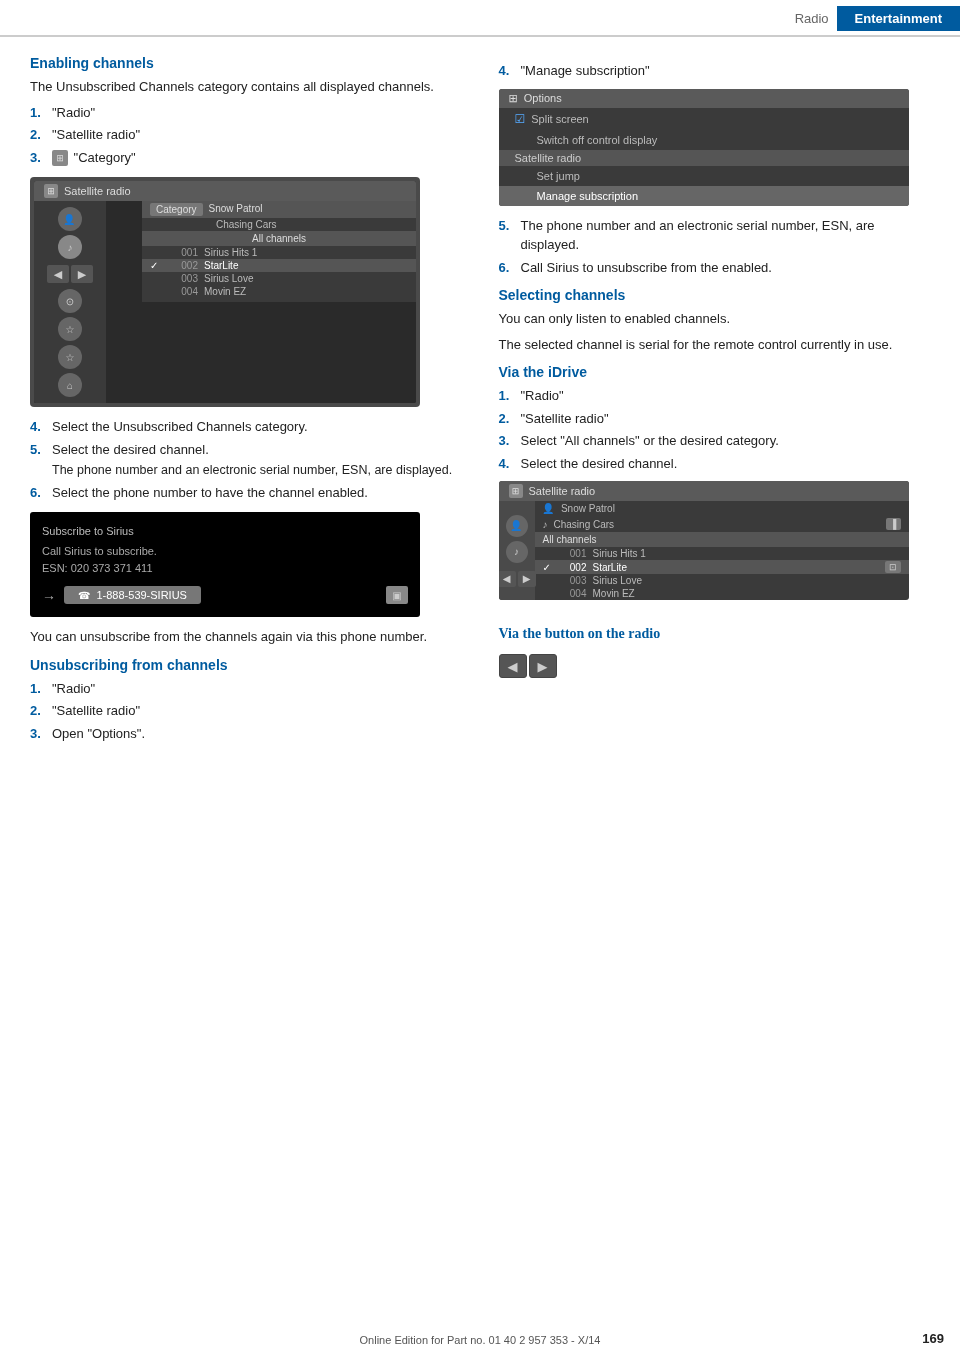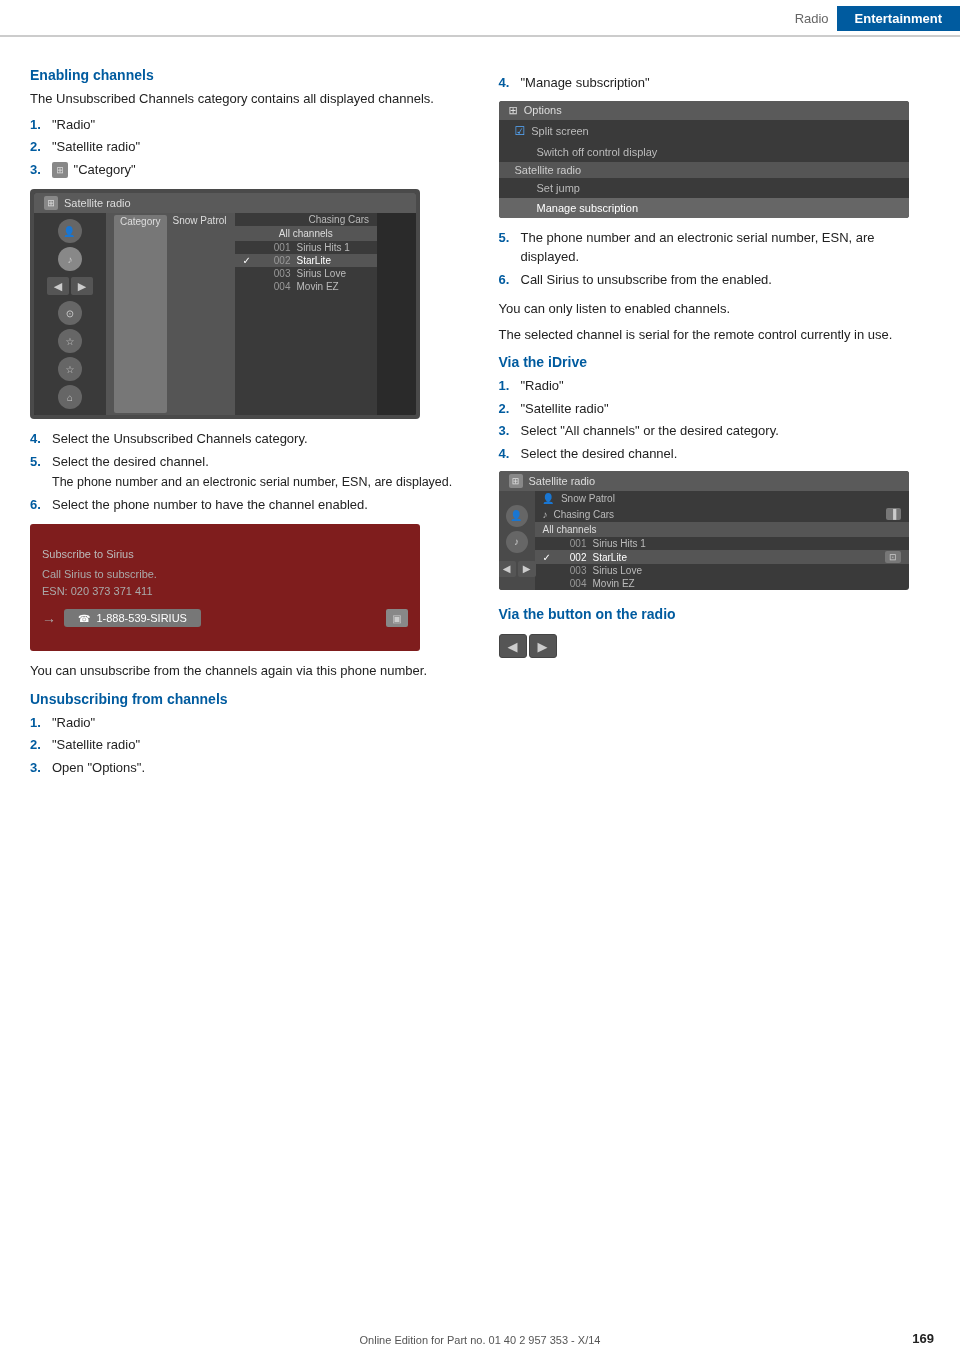--- a/index.html
+++ b/index.html
@@ -13,21 +13,21 @@
       position: relative;
     }
 
     
     .header {
       display: flex;
       justify-content: flex-end;
       align-items: center;
       border-bottom: 2px solid #ccc;
       padding: 6px 0 4px 0;
-      margin-bottom: 12px;
+      margin-bottom: 0;
     }
     .header-radio {
       color: #666;
       font-size: 13px;
       padding-right: 8px;
     }
     .header-entertainment {
       background: #005b9f;
       color: #fff;
       font-size: 13px;
@@ -159,21 +159,22 @@
       justify-content: center;
       font-size: 10px;
       color: #ccc;
     }
     .sat-left-icon.active {
       background: #888;
     }
     .sat-right-panel {
       flex: 1;
       display: flex;
-      flex-direction: row;
+      flex-direction: column;
+      margin-left: 36px;
     }
     .sat-category-row {
       background: #555;
       color: #ddd;
       font-size: 10px;
       padding: 2px 8px;
       display: flex;
       gap: 6px;
     }
     .sat-category-label {
@@ -231,22 +232,22 @@
       display: flex;
       align-items: center;
       justify-content: center;
       font-size: 11px;
       color: #ccc;
       cursor: pointer;
     }
 
     
     .subscribe-screen {
-      background: #7f1d1d;
-      padding: 24px 12px;
+      background: #000000;
+      padding: 13px 12px;
       border-radius: 3px;
       margin: 10px 0;
       width: 390px;
     }
     .subscribe-title {
       color: #bbb;
       font-size: 11px;
       margin-bottom: 6px;
     }
     .subscribe-body {
@@ -364,21 +365,21 @@
       border: 1px solid #444;
     }
     .button-text {
       font-size: 13px;
       color: #222;
       line-height: 1.5;
     }
     .page-number {
       position: absolute;
       bottom: 16px;
-      right: 26px;
+      right: 16px;
       font-size: 13px;
       color: #222;
       font-weight: bold;
     }
   </style>
 </head>
 <body>
 
 <div class="header">
   <span class="header-radio">Radio</span>
@@ -558,20 +559,21 @@
       <li>
         <span class="num">5.</span>
         <span class="text">The phone number and an electronic serial number, ESN, are displayed.</span>
       </li>
       <li>
         <span class="num">6.</span>
         <span class="text">Call Sirius to unsubscribe from the enabled.</span>
       </li>
     </ol>
 
+    <div class="section-title">Selecting channels</div>
     <p class="body-text">You can only listen to enabled channels.</p>
     <p class="body-text">The selected channel is serial for the remote control currently in use.</p>
 
     <div class="section-title">Via the iDrive</div>
     <ol class="numbered-list">
       <li>
         <span class="num">1.</span>
         <span class="text">"Radio"</span>
       </li>
       <li>
@@ -633,21 +635,21 @@
           </div>
           <div style="display:flex;align-items:center;padding:1px 8px;font-size:10px;color:#bbb;gap:6px;">
             <span style="min-width:12px;">&nbsp;</span>
             <span style="min-width:26px;text-align:right;color:#999;">004</span>
             <span>Movin EZ</span>
           </div>
         </div>
       </div>
     </div>
 
-    <div class="section-title" style="margin-top:16px;">Via the button on the radio</div>
+    <div class="section-title" style="margin-top:26px;font-family:Liberation Serif, serif;">Via the button on the radio</div>
 
     <div class="button-mockup">
       <div class="prev-next-btns">
         <div class="pn-btn">◀</div>
         <div class="pn-btn">▶</div>
       </div>
     </div>
 
   </div>
 </div>

